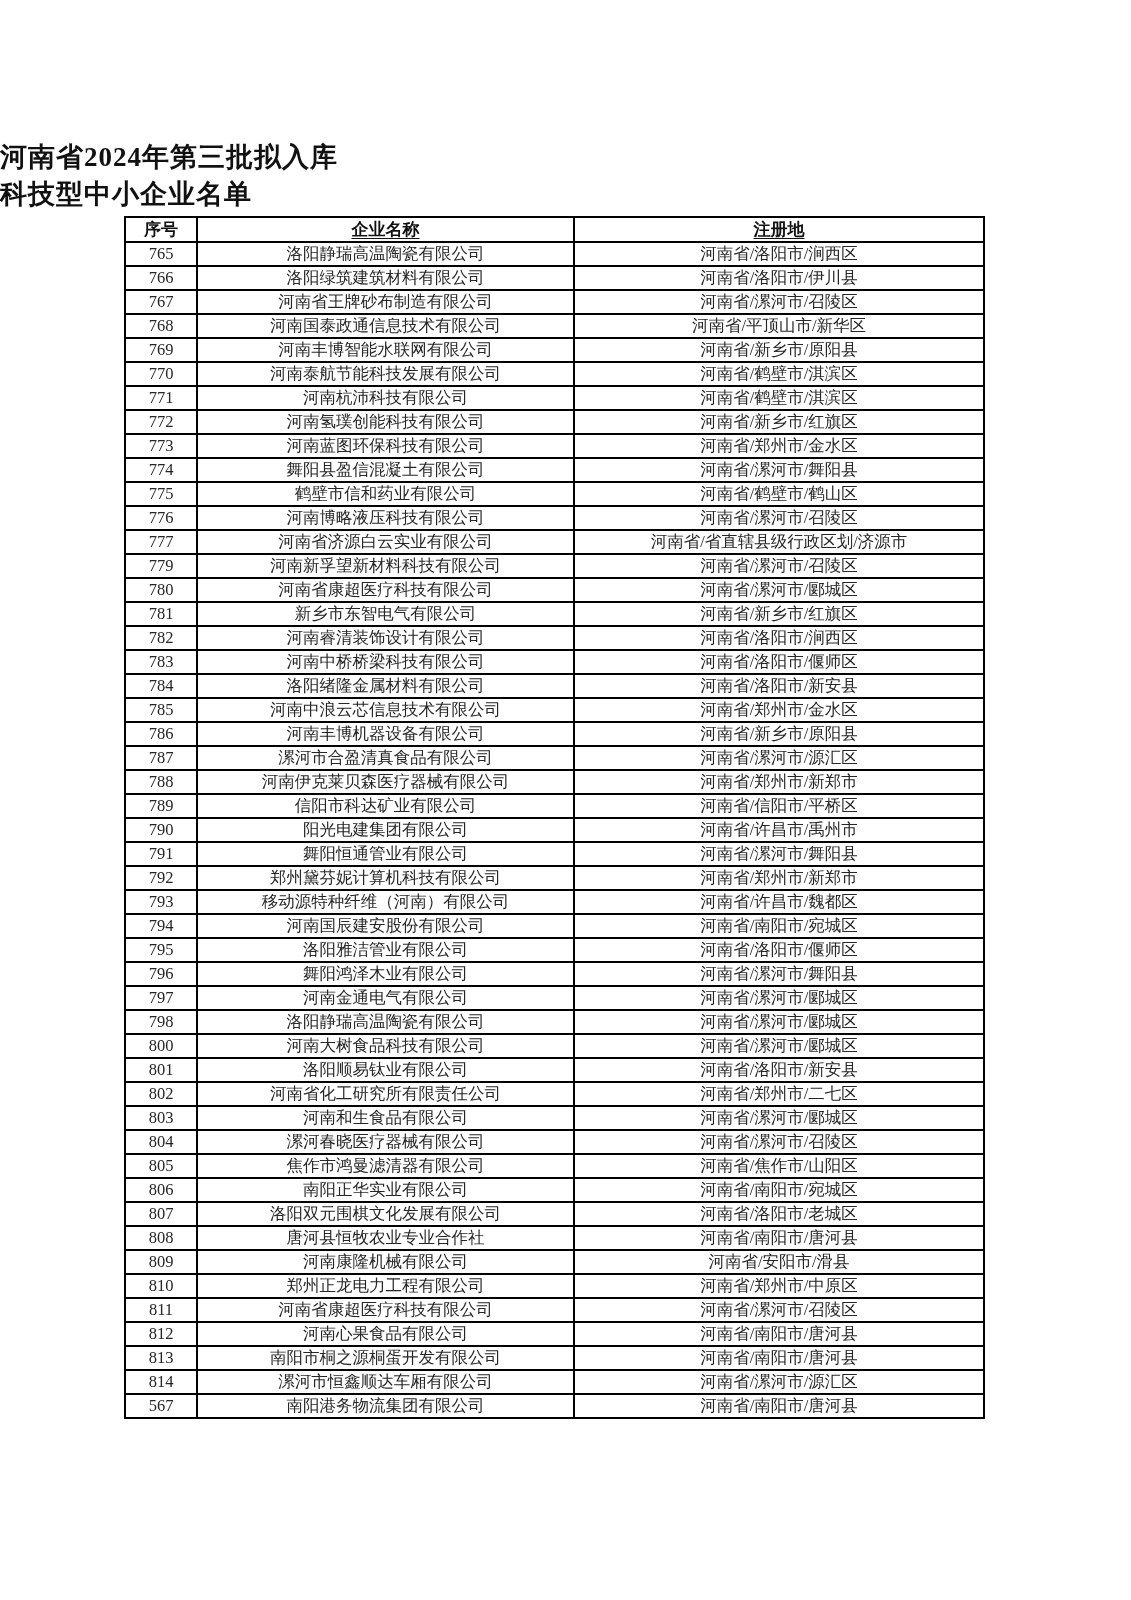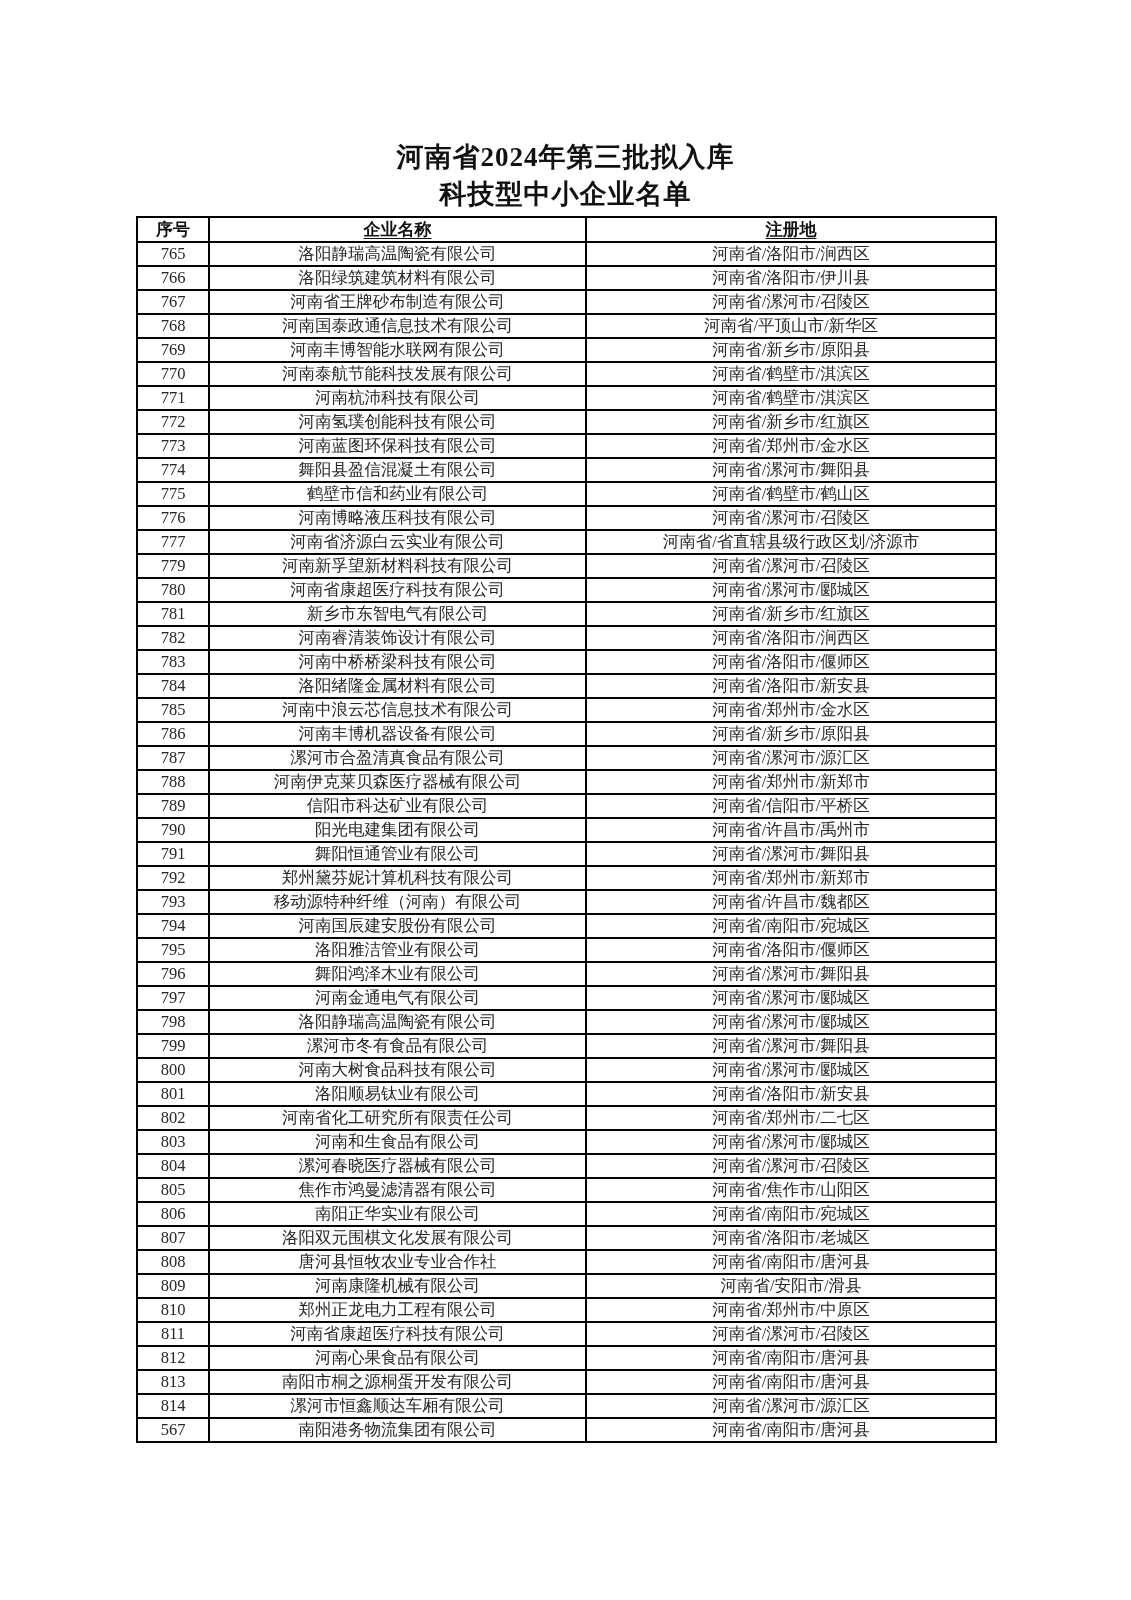--- a/index.html
+++ b/index.html
@@ -14,30 +14,29 @@
     background: #ffffff;
     font-family: "Liberation Serif", "DejaVu Serif", serif;
     color: #1a1a1a;
     overflow: hidden;
   }
   .title-block {
     position: absolute;
     top: 139px;
     left: 0;
     width: 100%;
-    text-align: center;
     font-weight: bold;
     font-size: 27px;
     line-height: 37px;
     color: #111111;
     letter-spacing: 1px;
   }
   table.company-table {
     position: absolute;
-    left: 136px;
+    left: 124px;
     top: 216px;
     width: 859px;
     border-collapse: collapse;
     table-layout: fixed;
     font-size: 16.5px;
   }
   table.company-table col.col-serial   { width: 72px; }
   table.company-table col.col-name     { width: 377px; }
   table.company-table col.col-location { width: 410px; }
   table.company-table th,
@@ -248,25 +247,20 @@
           <td>797</td>
           <td>河南金通电气有限公司</td>
           <td>河南省/漯河市/郾城区</td>
         </tr>
         <tr>
           <td>798</td>
           <td>洛阳静瑞高温陶瓷有限公司</td>
           <td>河南省/漯河市/郾城区</td>
         </tr>
         <tr>
-          <td>799</td>
-          <td>漯河市冬有食品有限公司</td>
-          <td>河南省/漯河市/舞阳县</td>
-        </tr>
-        <tr>
           <td>800</td>
           <td>河南大树食品科技有限公司</td>
           <td>河南省/漯河市/郾城区</td>
         </tr>
         <tr>
           <td>801</td>
           <td>洛阳顺易钛业有限公司</td>
           <td>河南省/洛阳市/新安县</td>
         </tr>
         <tr>

